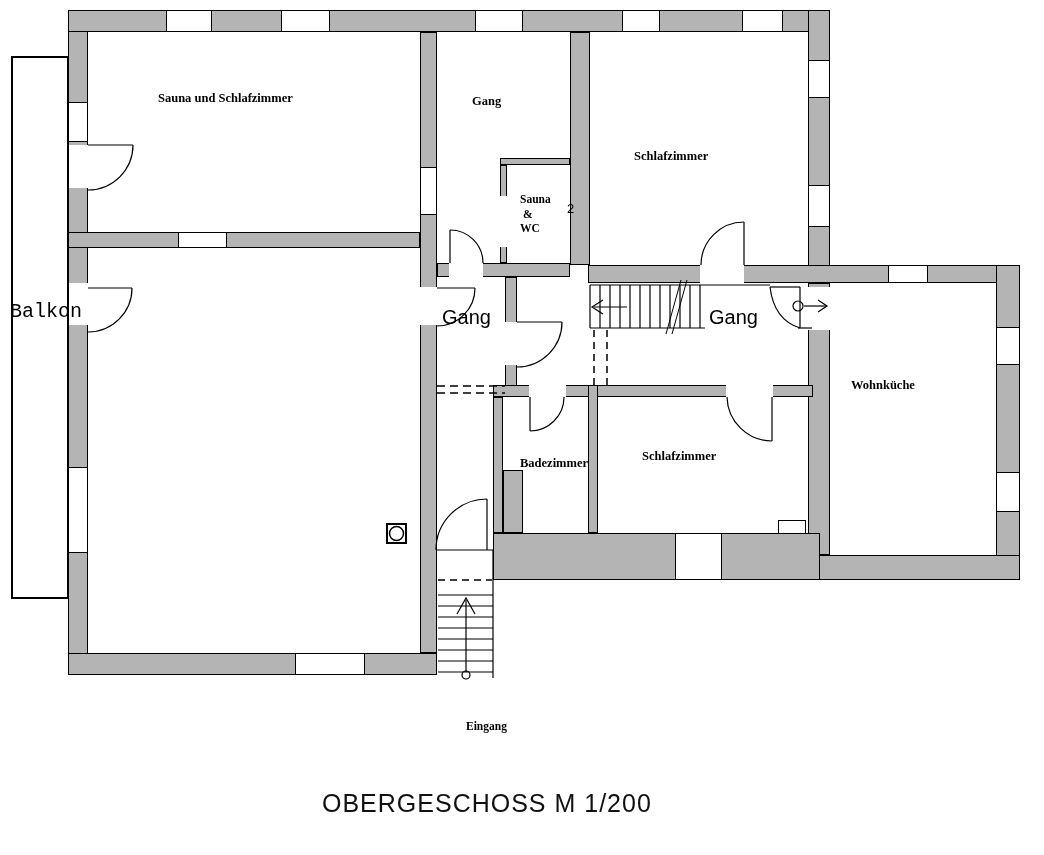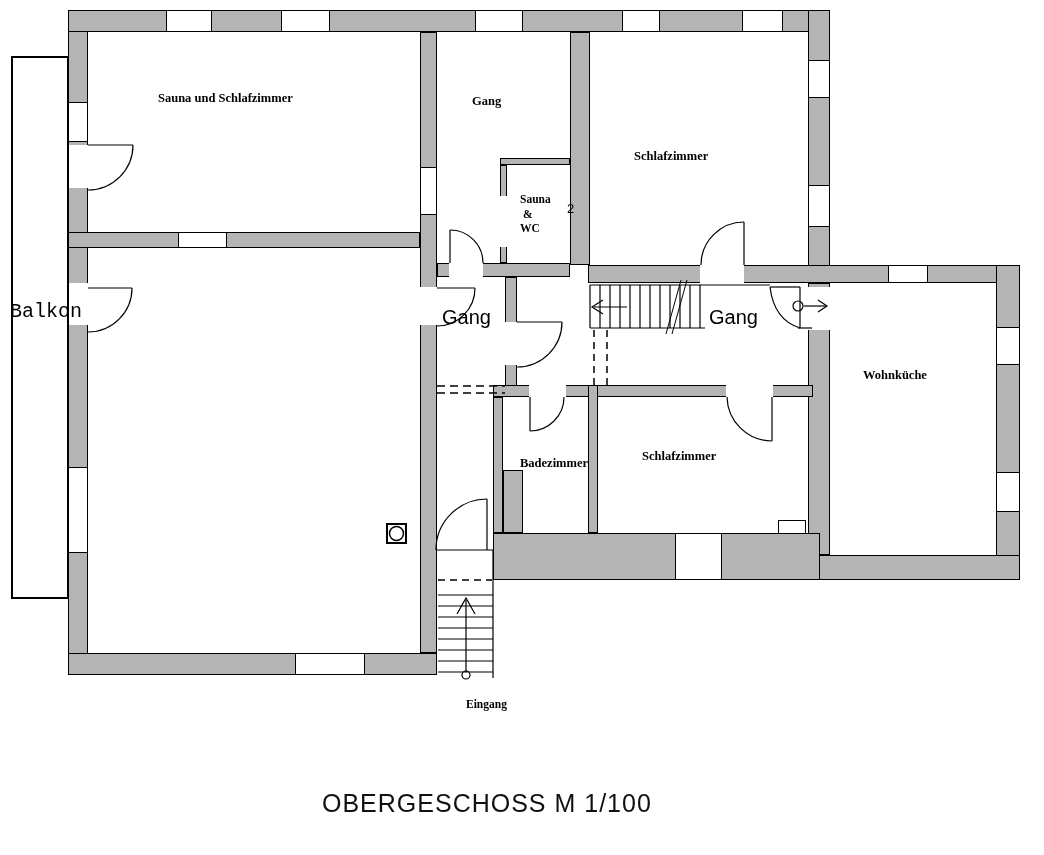--- a/index.html
+++ b/index.html
@@ -176,19 +176,19 @@
   <div class="room-label" style="left:158px;top:91px;">Sauna und Schlafzimmer</div>
   <div class="room-label" style="left:472px;top:94px;">Gang</div>
   <div class="room-label dusche-line" style="left:520px;top:192px;font-size:11.5px;">Sauna</div>
   <div class="room-label dusche-line" style="left:523px;top:207px;font-size:11.5px;">&amp;</div>
   <div class="room-label dusche-line" style="left:520px;top:221px;font-size:11.5px;">WC</div>
   <div class="sans-label num" style="left:567px;top:201px;">2</div>
   <div class="room-label" style="left:634px;top:149px;">Schlafzimmer</div>
   <div class="sans-label gang" style="left:442px;top:306px;">Gang</div>
   <div class="sans-label gang" style="left:709px;top:306px;">Gang</div>
   <div class="sans-label balkon" style="left:10px;top:300px;">Balkon</div>
-  <div class="room-label" style="left:851px;top:368px;margin-left:12px;">Wohnküche</div>
+  <div class="room-label" style="left:851px;top:378px;">Wohnküche</div>
   <div class="room-label" style="left:520px;top:456px;">Badezimmer</div>
   <div class="room-label" style="left:642px;top:449px;">Schlafzimmer</div>
-  <div class="room-label" style="left:466px;top:698px;font-size:11.5px;">Eingang</div>
+  <div class="room-label" style="left:466px;top:720px;font-size:11.5px;">Eingang</div>
 
-  <div class="sans-label title" style="left:322px;top:789px;">OBERGESCHOSS M 1/100</div>
+  <div class="sans-label title" style="left:322px;top:789px;">OBERGESCHOSS M 1/200</div>
 </div>
 
 </body></html>

